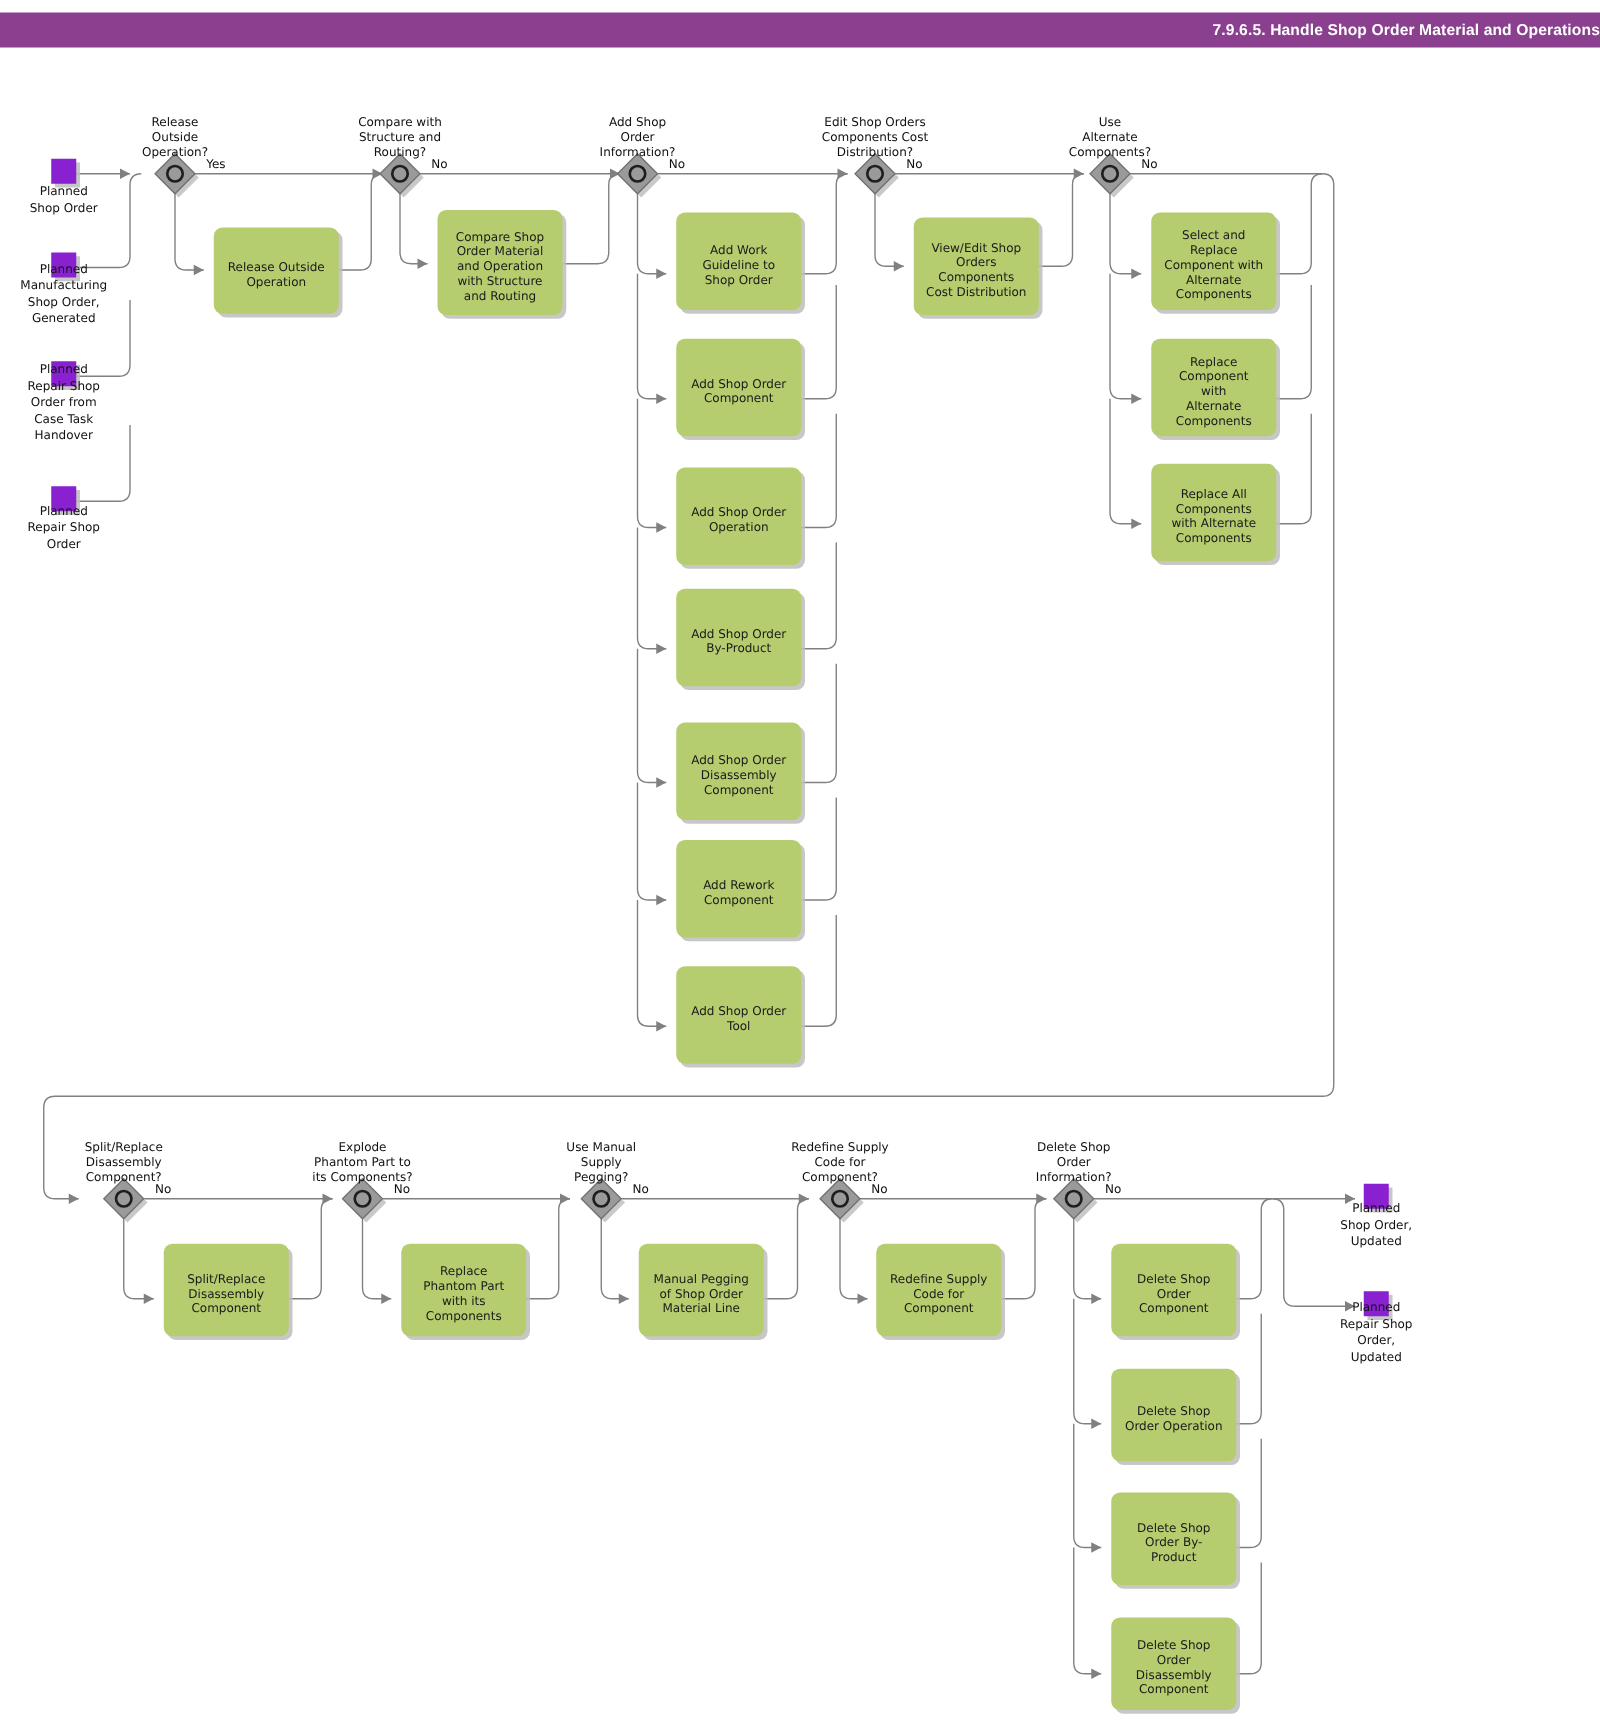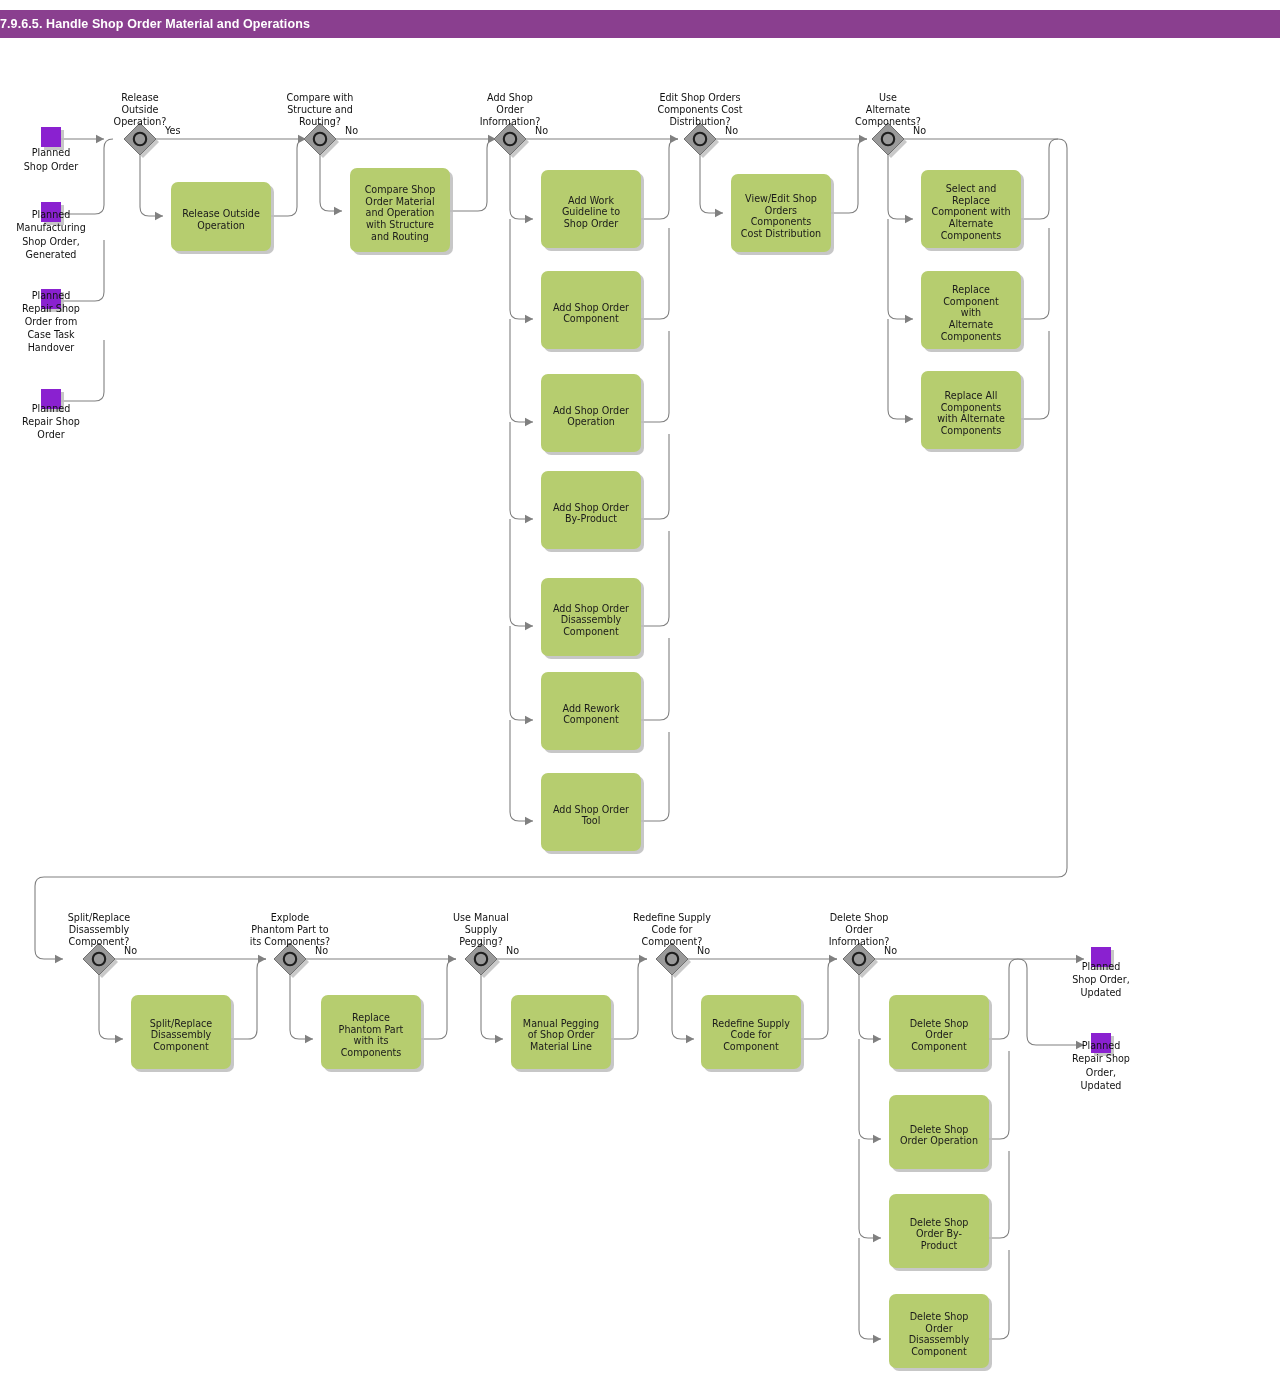--- a/index.html
+++ b/index.html
@@ -2,21 +2,21 @@
 <html><head>
 <meta charset="utf-8">
 <style>
   html,body{margin:0;padding:0;background:#ffffff;}
   body{
     font-family:"DejaVu Sans","Liberation Sans",sans-serif;
     width:1280px;height:1380px;position:relative;overflow:hidden;
   }
   #title-bar{
     position:absolute;left:0;top:10px;width:1280px;height:28px;
-    background:#8a3f8f;display:flex;align-items:center;justify-content:flex-start;
+    background:#8a3f8f;display:flex;align-items:center;justify-content:flex-end;
   }
   #title-bar .t{
     color:#ffffff;font-size:12.5px;font-weight:bold;
     font-family:"Liberation Sans",sans-serif;letter-spacing:.1px;
   }
   #canvas{position:absolute;left:0;top:0;width:1280px;height:1380px;}
   svg{display:block;}
   .flow{fill:none;stroke:#808080;stroke-width:1.1;}
   .task-rect{fill:#b6cd6f;stroke:none;}
   .task-shadow{fill:#bdbdbd;opacity:.85;}

